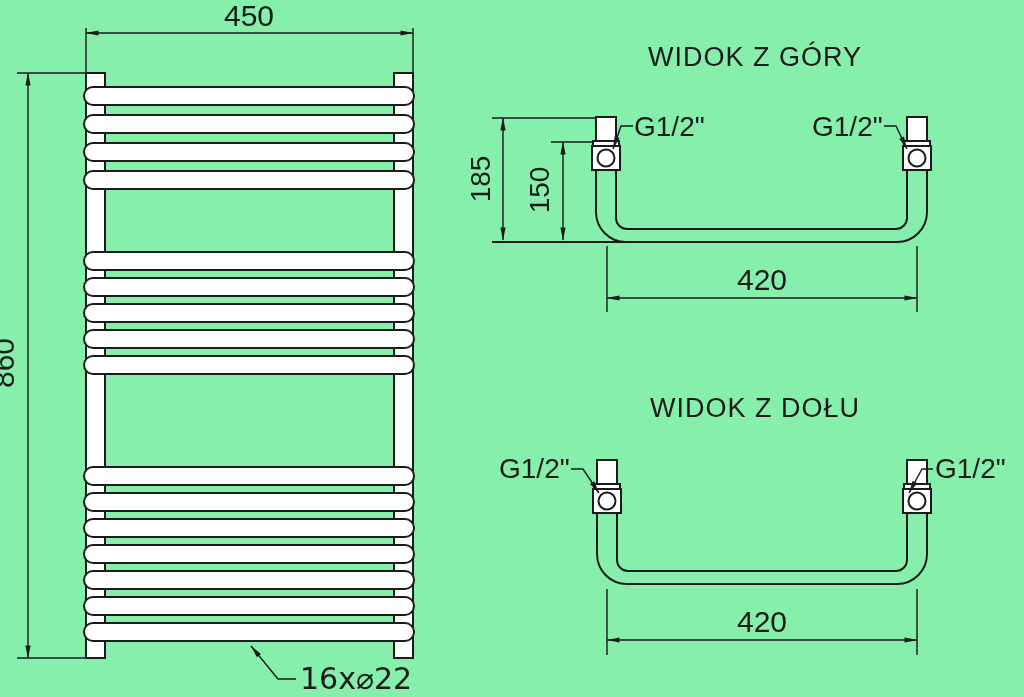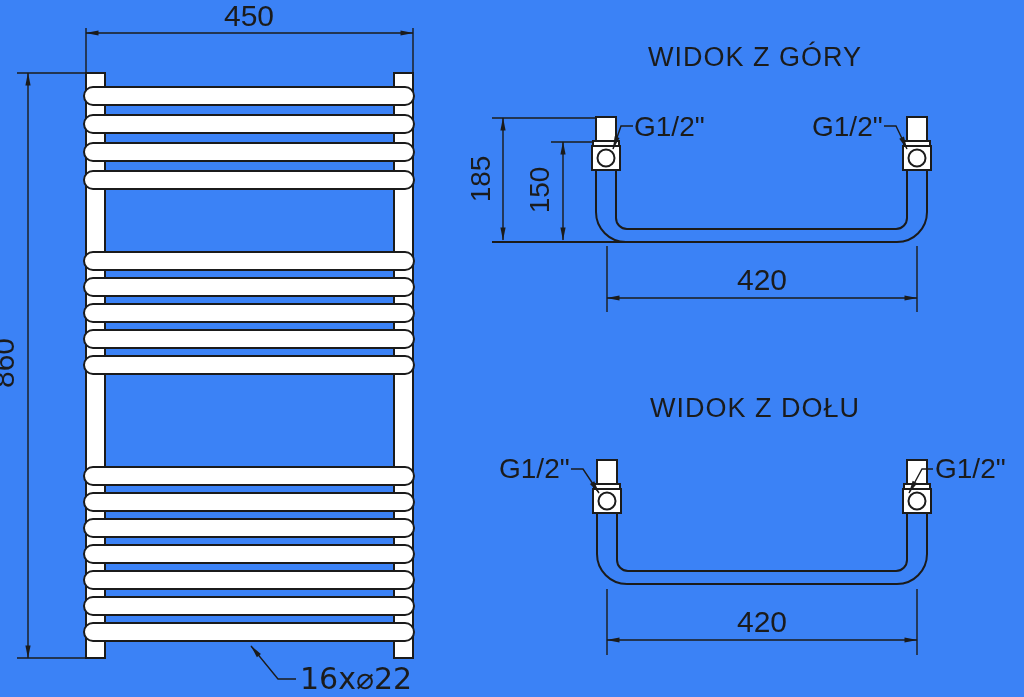--- a/index.html
+++ b/index.html
@@ -1,16 +1,16 @@
 <!DOCTYPE html>
 <html><head>
 <meta charset="utf-8">
 <style>
   html,body{margin:0;padding:0;background:#ffffff;}
-  #canvas{position:relative;width:1024px;height:697px;background:#3b82f6;overflow:hidden;
+  #canvas{position:relative;width:1024px;height:697px;background:#86efac;overflow:hidden;
           font-family:"Liberation Sans","DejaVu Sans",sans-serif;}
   svg text{fill:#1b1b1b;font-family:"Liberation Sans","DejaVu Sans",sans-serif;}
   .dimtxt{font-size:30px;}
   .midtxt{font-size:28px;}
   .title{font-size:27px;letter-spacing:1px;}
 </style>
 </head>
 <body>
 
 <div id="canvas">

